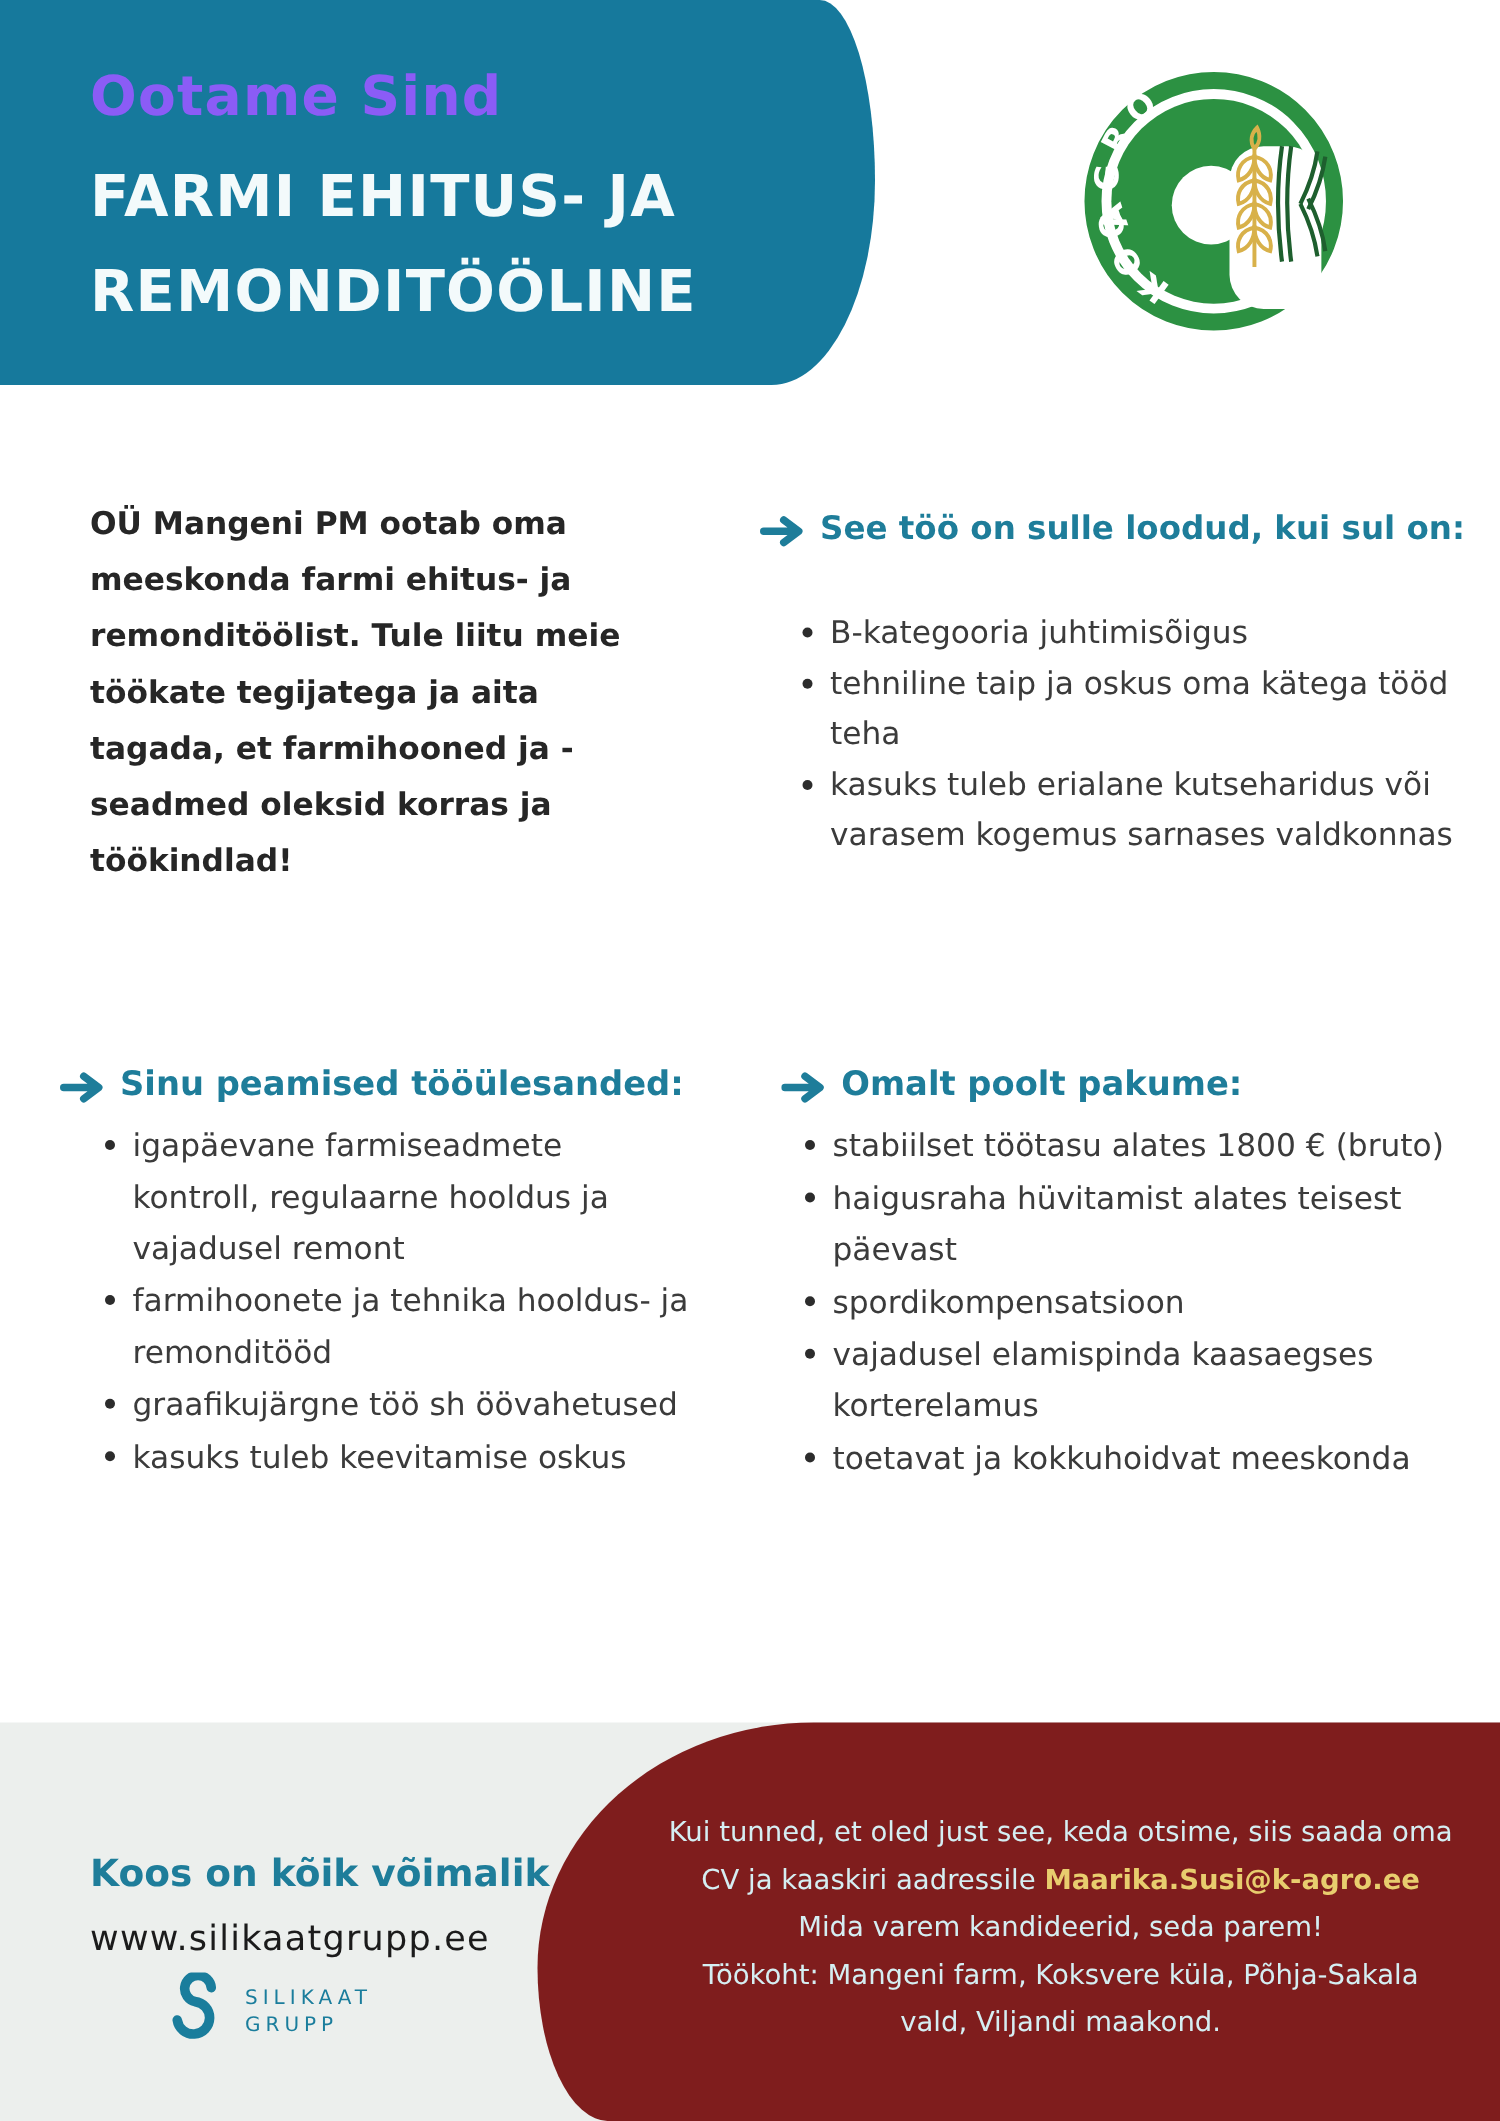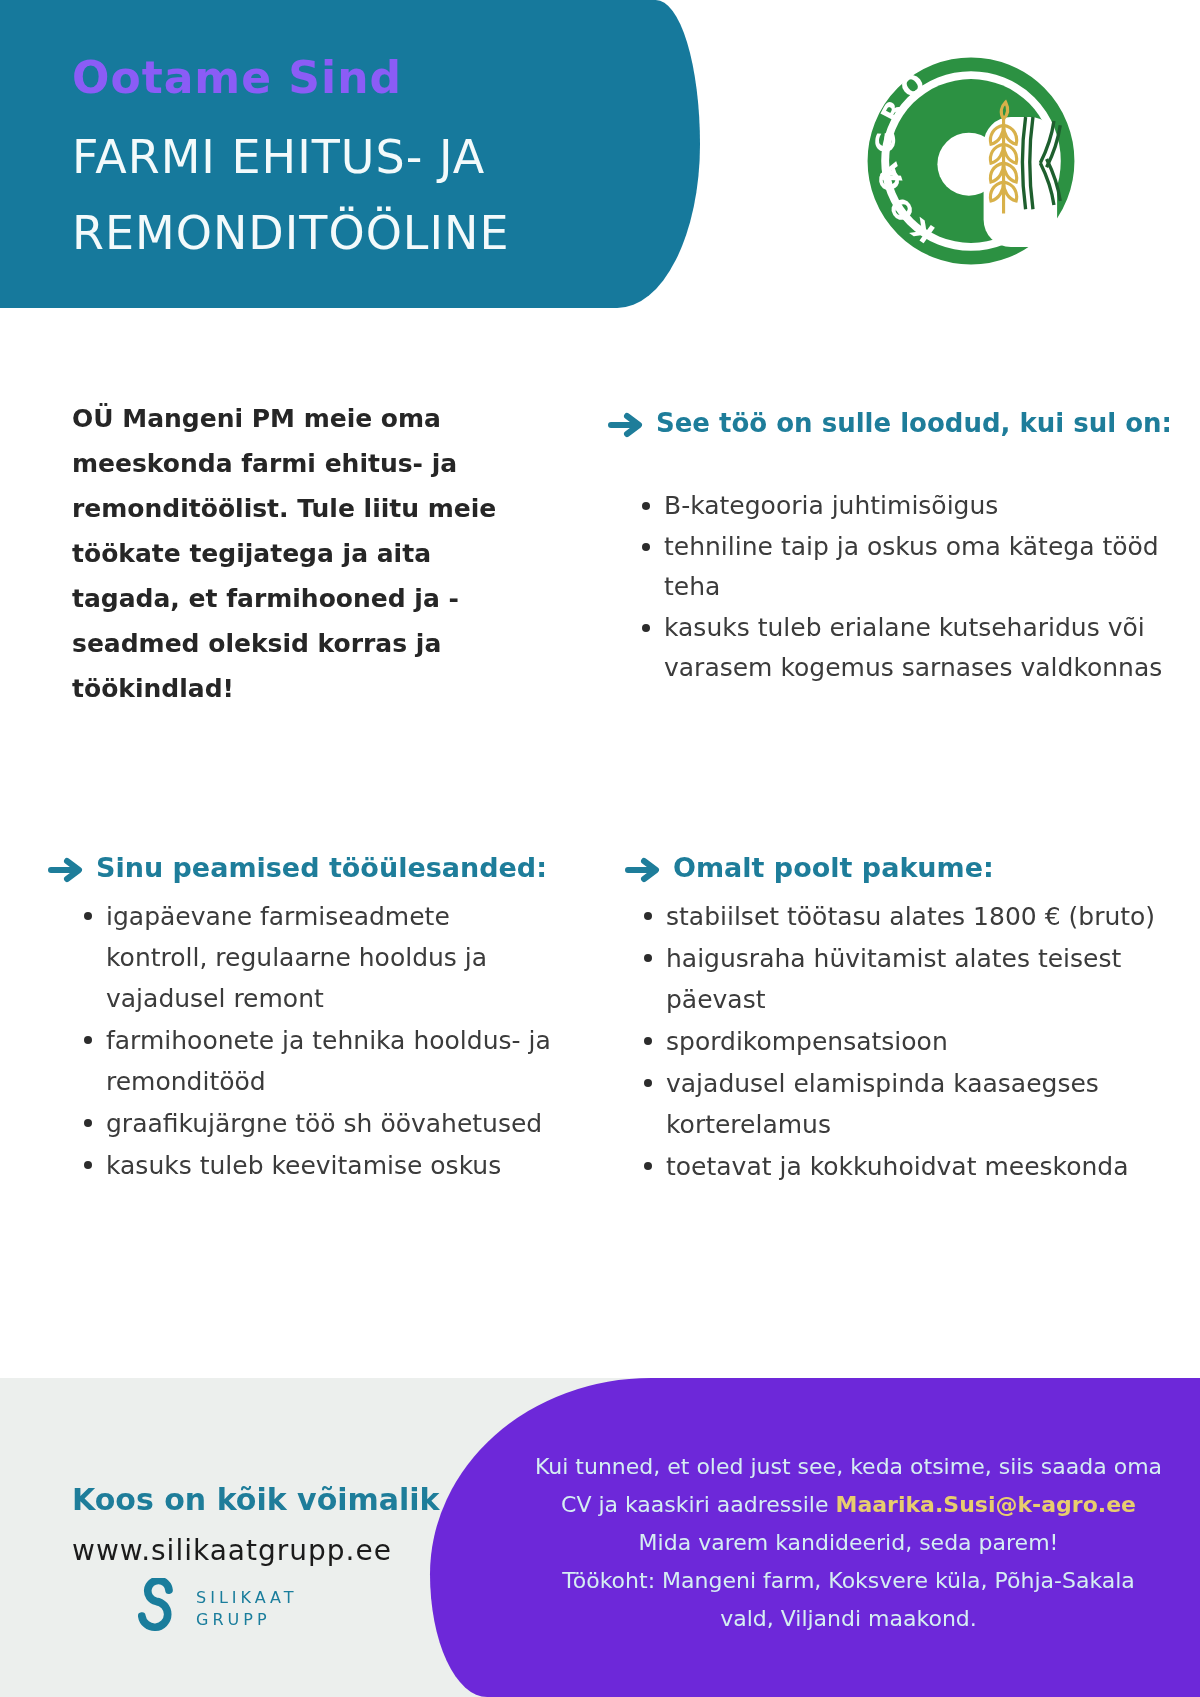--- a/index.html
+++ b/index.html
@@ -15,21 +15,21 @@
     position:absolute; left:0; top:0; width:700px; height:308px;
     background:#16799c;
     border-radius:0 46px 86px 0 / 0 150px 170px 0;
   }
   .hero-eyebrow {
     position:absolute; left:72px; top:52px;
     font-size:44px; font-weight:bold; color:#8b5cf6; letter-spacing:1px;
   }
   .hero-title-1, .hero-title-2 {
     position:absolute; left:72px;
-    font-size:46px; font-weight:normal; color:#f3fafb; letter-spacing:1px;
+    font-size:46px; font-weight:bold; color:#f3fafb; letter-spacing:1px;
   }
   .hero-title-1 { top:130px; }
   .hero-title-2 { top:206px; }
 
   
   .kagro { position:absolute; left:866px; top:56px; width:210px; height:210px; }
 
   
   .intro { position:absolute; left:72px; top:396px; }
   .intro div {
@@ -65,21 +65,21 @@
   #offer-list { left:638px; top:896px; width:552px; }
   #offer-list li { line-height:41px; }
 
   
   .footer-band {
     position:absolute; left:0; top:1378px; width:1200px; height:319px;
     background:#ecefed;
   }
   .contact-blob {
     position:absolute; left:430px; top:1378px; right:0; bottom:0;
-    background:#6d28d9;
+    background:#7f1d1d;
     border-radius:270px 0 0 70px / 240px 0 0 150px;
     padding:70px 28px 0 95px;
     text-align:center;
   }
   .contact-blob .cline {
     font-size:22px; color:#d5eef2; line-height:38px; white-space:nowrap;
   }
   .contact-email { font-weight:bold; color:#e8cd6e; text-decoration:none; }
 
   .slogan {
@@ -139,21 +139,21 @@
       <path d="M152 58 C 148 86 148 116 152 146"></path>
       <path d="M159 58 C 155 86 155 116 159 146"></path>
       <path d="M166 102 C 172 90 177 76 179 62"></path>
       <path d="M172 106 C 178 94 183 80 185 66"></path>
       <path d="M166 102 C 172 114 177 128 179 142"></path>
       <path d="M172 98 C 178 110 183 124 185 138"></path>
     </g>
   </svg>
 
   <div class="intro">
-      <div class="intro-line">OÜ Mangeni PM meie oma</div>
+      <div class="intro-line">OÜ Mangeni PM ootab oma</div>
       <div class="intro-line">meeskonda farmi ehitus- ja</div>
       <div class="intro-line">remonditöölist. Tule liitu meie</div>
       <div class="intro-line">töökate tegijatega ja aita</div>
       <div class="intro-line">tagada, et farmihooned ja -</div>
       <div class="intro-line">seadmed oleksid korras ja</div>
       <div class="intro-line">töökindlad!</div>
     </div>
 
   <div class="sec-head" id="req-head">
     <svg class="arrow" width="38" height="26" viewBox="0 0 38 26">

